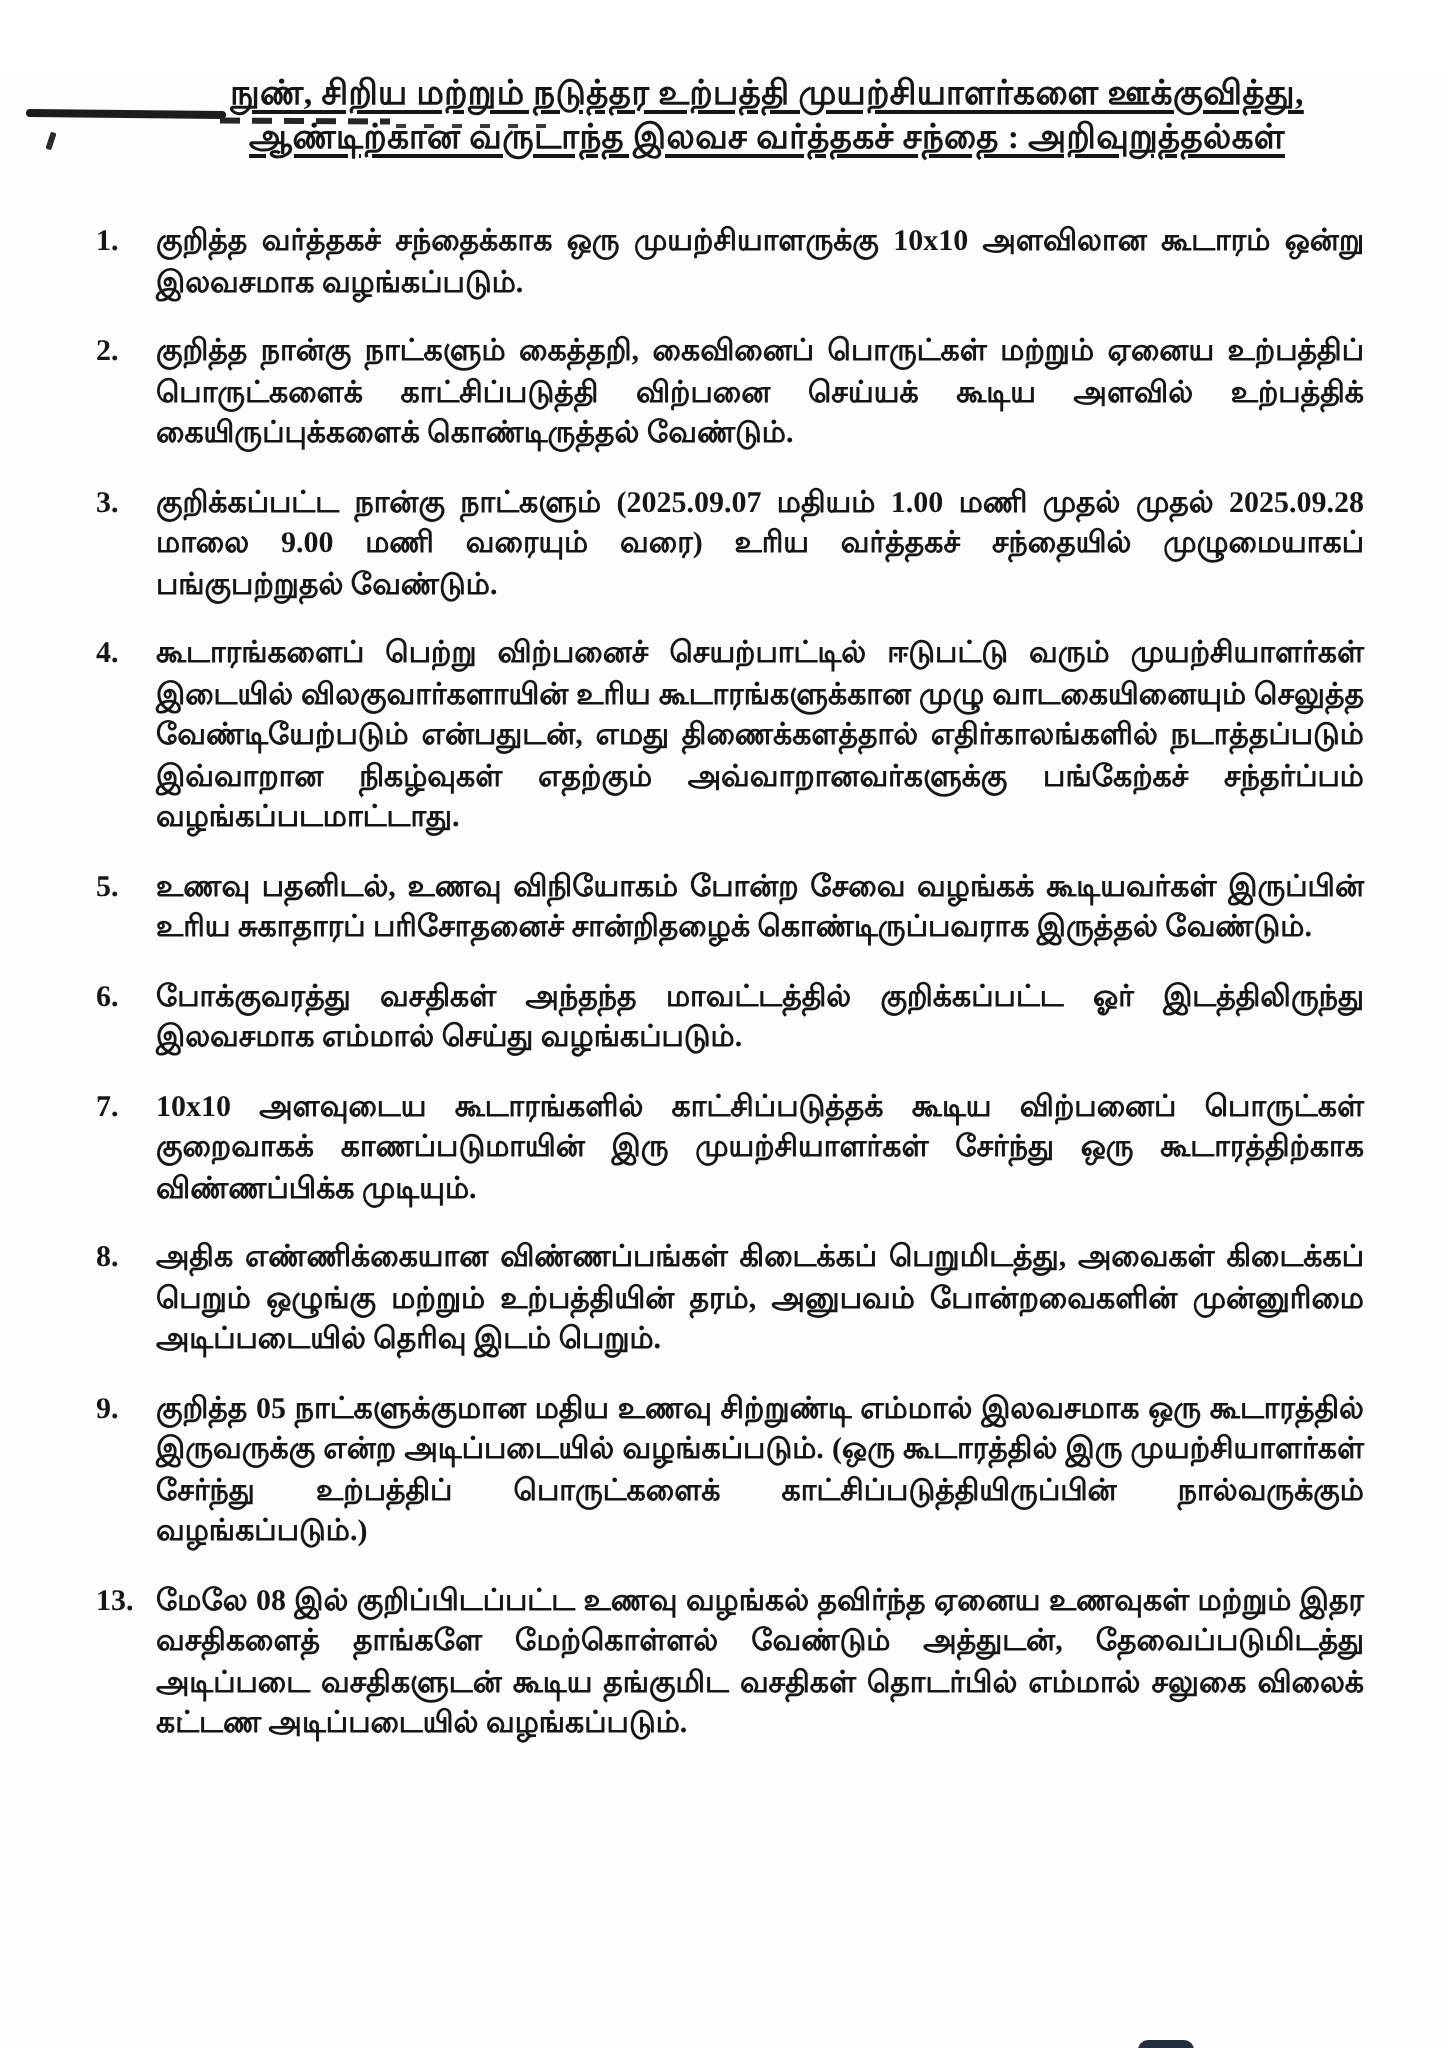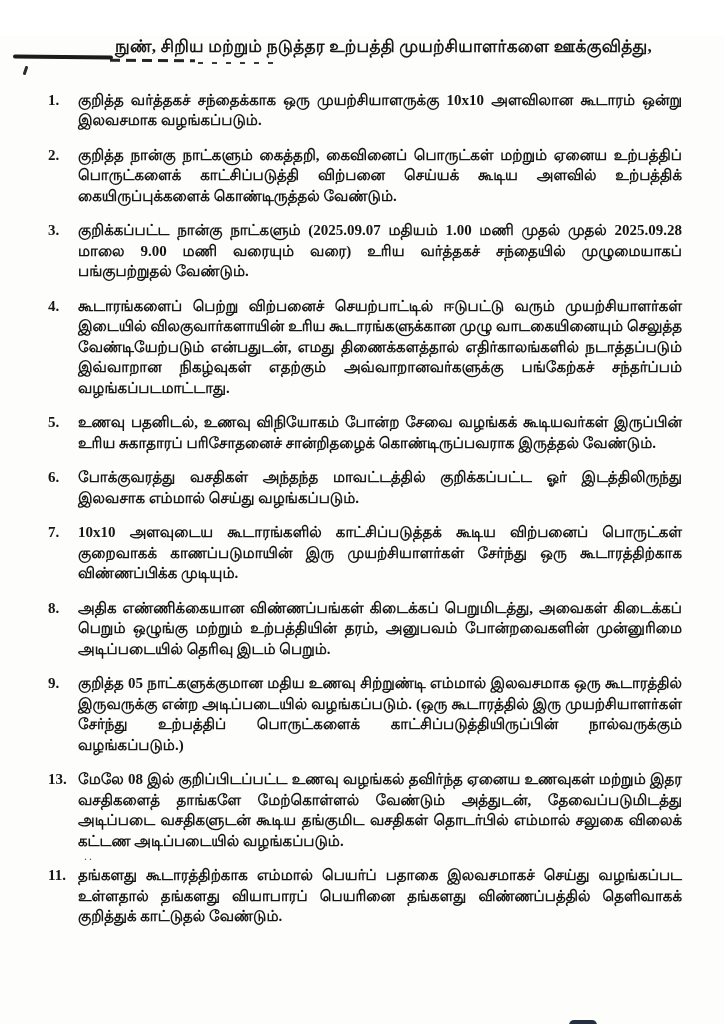--- a/index.html
+++ b/index.html
@@ -43,20 +43,21 @@
   
   .title {
     margin: 36px 42px 0 42px;
     text-align: center;
     font-weight: bold;
     font-size: 17px;
     line-height: 21.5px;
     letter-spacing: 0.2px;
   }
   .title-line {
+    text-decoration: underline;
     text-underline-offset: 3px;
     text-decoration-thickness: 1.6px;
     margin-left: 43px;
   }
 
   
   .list {
     margin: 32px 42px 0 48px;
   }
   .item {
@@ -110,20 +111,21 @@
 
   <div class="scan-artifacts">
     <div class="seg1"></div>
     <div class="seg2"></div>
     <div class="seg3"></div>
     <div class="tick"></div>
   </div>
 
   <div class="title">
     <div><span class="title-line">நுண், சிறிய மற்றும் நடுத்தர உற்பத்தி முயற்சியாளர்களை ஊக்குவித்து,</span></div>
+    <div><span class="title-line">ஆண்டிற்கான வருடாந்த இலவச வர்த்தகச் சந்தை : அறிவுறுத்தல்கள்</span></div>
   </div>
 
   <div class="list">
     <div class="item">
       <span class="item-num">1.</span>
       <span class="item-text">குறித்த வர்த்தகச் சந்தைக்காக ஒரு முயற்சியாளருக்கு 10x10 அளவிலான கூடாரம் ஒன்று இலவசமாக வழங்கப்படும்.</span>
     </div>
     <div class="item">
       <span class="item-num">2.</span>
       <span class="item-text">குறித்த நான்கு நாட்களும் கைத்தறி, கைவினைப் பொருட்கள் மற்றும் ஏனைய உற்பத்திப் பொருட்களைக் காட்சிப்படுத்தி விற்பனை செய்யக் கூடிய அளவில் உற்பத்திக் கையிருப்புக்களைக் கொண்டிருத்தல் வேண்டும்.</span>
@@ -135,42 +137,38 @@
     <div class="item">
       <span class="item-num">4.</span>
       <span class="item-text">கூடாரங்களைப் பெற்று விற்பனைச் செயற்பாட்டில் ஈடுபட்டு வரும் முயற்சியாளர்கள் இடையில் விலகுவார்களாயின் உரிய கூடாரங்களுக்கான முழு வாடகையினையும் செலுத்த வேண்டியேற்படும் என்பதுடன், எமது திணைக்களத்தால் எதிர்காலங்களில் நடாத்தப்படும் இவ்வாறான நிகழ்வுகள் எதற்கும் அவ்வாறானவர்களுக்கு பங்கேற்கச் சந்தர்ப்பம் வழங்கப்படமாட்டாது.</span>
     </div>
     <div class="item">
       <span class="item-num">5.</span>
       <span class="item-text">உணவு பதனிடல், உணவு விநியோகம் போன்ற சேவை வழங்கக் கூடியவர்கள் இருப்பின் உரிய சுகாதாரப் பரிசோதனைச் சான்றிதழைக் கொண்டிருப்பவராக இருத்தல் வேண்டும்.</span>
     </div>
     <div class="item">
       <span class="item-num">6.</span>
-      <span class="item-text">போக்குவரத்து வசதிகள் அந்தந்த மாவட்டத்தில் குறிக்கப்பட்ட ஓர் இடத்திலிருந்து இலவசாக எம்மால் செய்து வழங்கப்படும்.</span>
+      <span class="item-text">போக்குவரத்து வசதிகள் அந்தந்த மாவட்டத்தில் குறிக்கப்பட்ட ஓர் இடத்திலிருந்து இலவசமாக எம்மால் செய்து வழங்கப்படும்.</span>
     </div>
     <div class="item">
       <span class="item-num">7.</span>
       <span class="item-text">10x10 அளவுடைய கூடாரங்களில் காட்சிப்படுத்தக் கூடிய விற்பனைப் பொருட்கள் குறைவாகக் காணப்படுமாயின் இரு முயற்சியாளர்கள் சேர்ந்து ஒரு கூடாரத்திற்காக விண்ணப்பிக்க முடியும்.</span>
     </div>
     <div class="item">
       <span class="item-num">8.</span>
       <span class="item-text">அதிக எண்ணிக்கையான விண்ணப்பங்கள் கிடைக்கப் பெறுமிடத்து, அவைகள் கிடைக்கப் பெறும் ஒழுங்கு மற்றும் உற்பத்தியின் தரம், அனுபவம் போன்றவைகளின் முன்னுரிமை அடிப்படையில் தெரிவு இடம் பெறும்.</span>
     </div>
     <div class="item">
       <span class="item-num">9.</span>
       <span class="item-text">குறித்த 05 நாட்களுக்குமான மதிய உணவு சிற்றுண்டி எம்மால் இலவசமாக ஒரு கூடாரத்தில் இருவருக்கு என்ற அடிப்படையில் வழங்கப்படும். (ஒரு கூடாரத்தில் இரு முயற்சியாளர்கள் சேர்ந்து உற்பத்திப் பொருட்களைக் காட்சிப்படுத்தியிருப்பின் நால்வருக்கும் வழங்கப்படும்.)</span>
     </div>
     <div class="item">
       <span class="item-num">13.</span>
       <span class="item-text">மேலே 08 இல் குறிப்பிடப்பட்ட உணவு வழங்கல் தவிர்ந்த ஏனைய உணவுகள் மற்றும் இதர வசதிகளைத் தாங்களே மேற்கொள்ளல் வேண்டும் அத்துடன், தேவைப்படுமிடத்து அடிப்படை வசதிகளுடன் கூடிய தங்குமிட வசதிகள் தொடர்பில் எம்மால் சலுகை விலைக் கட்டண அடிப்படையில் வழங்கப்படும்.</span>
     </div>
-    <div class="item">
-      <span class="item-num">11.</span>
-      <span class="item-text">தங்களது கூடாரத்திற்காக எம்மால் பெயர்ப் பதாகை இலவசமாகச் செய்து வழங்கப்பட உள்ளதால் தங்களது வியாபாரப் பெயரினை தங்களது விண்ணப்பத்தில் தெளிவாகக் குறித்துக் காட்டுதல் வேண்டும்.</span>
-    </div>
   </div>
 
   <div class="dots-mark">..</div>
 
   <div class="watermark">
     <div class="cs-logo">
       <span class="cs-letters">CS</span>
 
     </div>
     <span class="brand-text">CamScanner</span>

